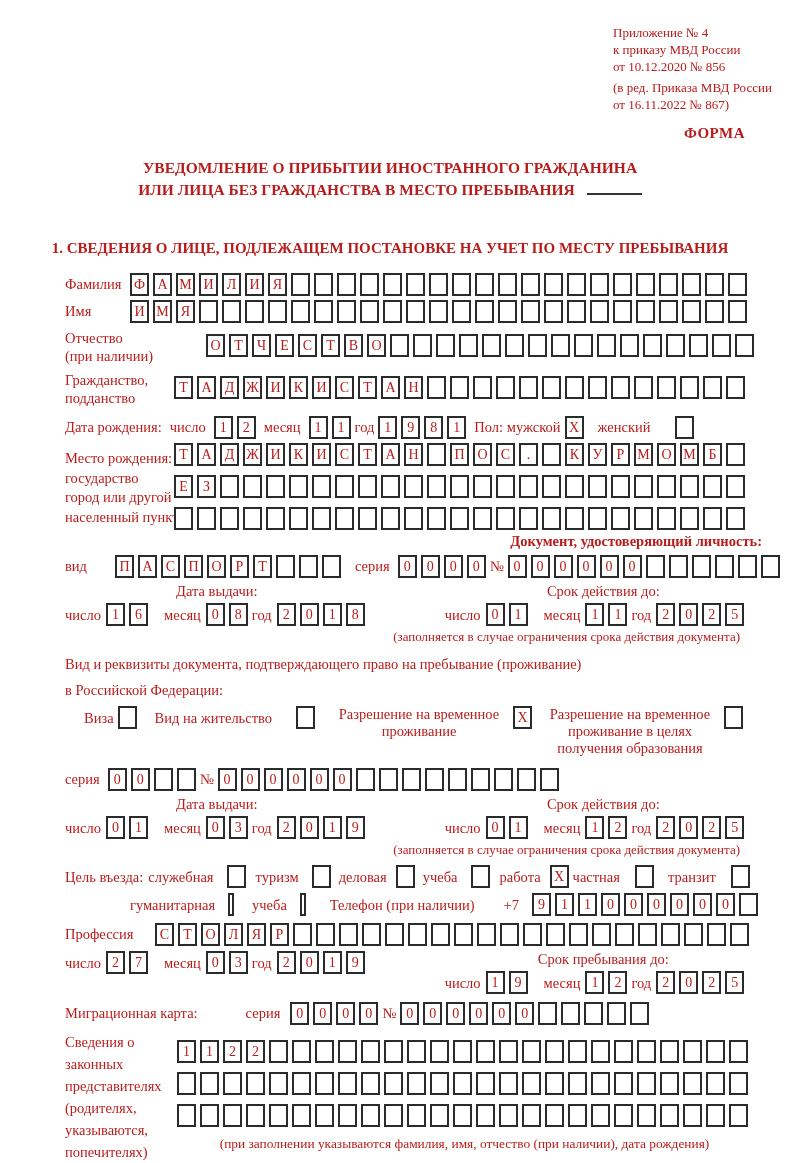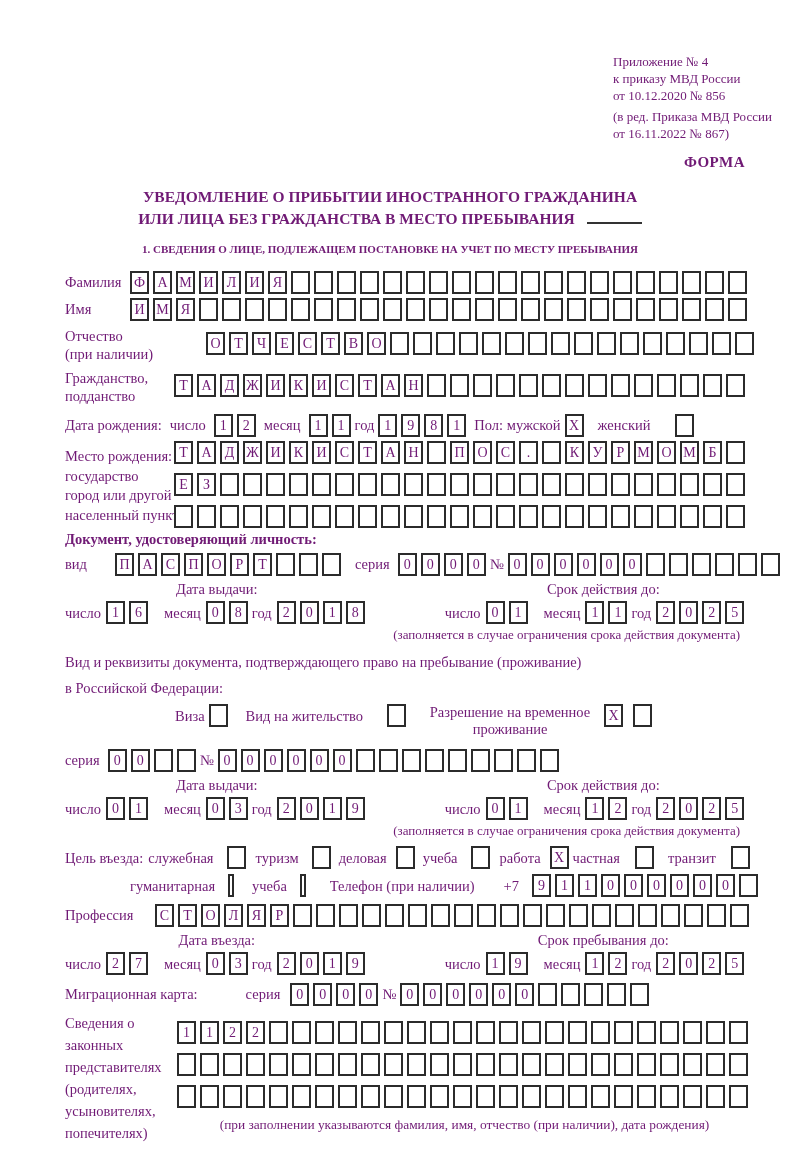--- a/index.html
+++ b/index.html
@@ -1,29 +1,29 @@
 <!DOCTYPE html>
 <html lang="ru"><head>
 <meta charset="utf-8">
 <style>
   * { box-sizing: border-box; }
   html,body { margin:0; padding:0; background:#ffffff; }
   .page {
     width:780px; height:1163px; background:#fff; overflow:hidden;
     font-family:"Liberation Serif", "DejaVu Serif", serif;
-    color:#701a75; padding-top:53px; position:relative;
+    color:#b91c1c; padding-top:24px; position:relative;
   }
   
   .hdr { margin-left:613px; font-size:13px; line-height:17px; white-space:nowrap; }
   .hdr-ed { margin-top:4px; }
   .forma { text-align:right; padding-right:35px; font-weight:bold; font-size:15px; margin-top:12px; letter-spacing:.5px; }
   
   .title { text-align:center; font-weight:bold; font-size:15.5px; line-height:22px; margin-top:15px; }
   .blank { display:inline-block; width:55px; height:14px; border-bottom:2px solid #333; margin-left:12px; }
-  .sec { font-weight:bold; font-size:11px; text-align:center; margin-top:13px; }
+  .sec { font-weight:bold; font-size:15px; text-align:center; margin-top:39px; }
   
   .content { padding:15px 18px 0 65px; font-size:14.5px; }
   .row { display:flex; align-items:center; margin-bottom:3px; white-space:nowrap; }
   .lbl { line-height:24px; }
   .lblcol { line-height:18px; padding-top:3px; }
   .w65  { width:65px;  flex-shrink:0; }
   .w90  { width:90px;  flex-shrink:0; }
   .w109 { width:109px; flex-shrink:0; }
   .w141 { width:141px; flex-shrink:0; }
   .w50  { width:50px;  flex-shrink:0; }
@@ -126,21 +126,21 @@
         <div>город или другой</div>
         <div>населенный пункт</div>
       </div>
       <div>
         <div class="boxes boxrow"><span class="box">Т</span><span class="box">А</span><span class="box">Д</span><span class="box">Ж</span><span class="box">И</span><span class="box">К</span><span class="box">И</span><span class="box">С</span><span class="box">Т</span><span class="box">А</span><span class="box">Н</span><span class="box"></span><span class="box">П</span><span class="box">О</span><span class="box">С</span><span class="box">.</span><span class="box"></span><span class="box">К</span><span class="box">У</span><span class="box">Р</span><span class="box">М</span><span class="box">О</span><span class="box">М</span><span class="box">Б</span><span class="box"></span></div>
         <div class="boxes boxrow"><span class="box">Е</span><span class="box">З</span><span class="box"></span><span class="box"></span><span class="box"></span><span class="box"></span><span class="box"></span><span class="box"></span><span class="box"></span><span class="box"></span><span class="box"></span><span class="box"></span><span class="box"></span><span class="box"></span><span class="box"></span><span class="box"></span><span class="box"></span><span class="box"></span><span class="box"></span><span class="box"></span><span class="box"></span><span class="box"></span><span class="box"></span><span class="box"></span><span class="box"></span></div>
         <div class="boxes boxrow"><span class="box"></span><span class="box"></span><span class="box"></span><span class="box"></span><span class="box"></span><span class="box"></span><span class="box"></span><span class="box"></span><span class="box"></span><span class="box"></span><span class="box"></span><span class="box"></span><span class="box"></span><span class="box"></span><span class="box"></span><span class="box"></span><span class="box"></span><span class="box"></span><span class="box"></span><span class="box"></span><span class="box"></span><span class="box"></span><span class="box"></span><span class="box"></span><span class="box"></span></div>
       </div>
     </div>
 
-    <div style="text-align:left;font-weight:bold;margin:2px 0 4px 0;">Документ, удостоверяющий личность:</div>
+    <div style="text-align:right;font-weight:bold;margin:2px 0 4px 0;">Документ, удостоверяющий личность:</div>
 
     <div class="row">
       <span class="lbl w50">вид</span>
       <span class="boxes"><span class="box">П</span><span class="box">А</span><span class="box">С</span><span class="box">П</span><span class="box">О</span><span class="box">Р</span><span class="box">Т</span><span class="box"></span><span class="box"></span><span class="box"></span></span>
       <span class="lbl gap10">серия</span>
       <span class="boxes gap8"><span class="box">0</span><span class="box">0</span><span class="box">0</span><span class="box">0</span></span>
       <span class="lbl">№</span>
       <span class="boxes gap4"><span class="box">0</span><span class="box">0</span><span class="box">0</span><span class="box">0</span><span class="box">0</span><span class="box">0</span><span class="box"></span><span class="box"></span><span class="box"></span><span class="box"></span><span class="box"></span><span class="box"></span></span>
     </div>
 
@@ -173,20 +173,21 @@
     <div class="intro">Вид и реквизиты документа, подтверждающего право на пребывание (проживание)</div>
     <div class="intro">в Российской Федерации:</div>
 
     <div class="opts">
       <span class="lbl">Виза</span>
       <span class="cb gap4"></span>
       <span class="lbl gap18">Вид на жительство</span>
       <span class="cb gap24"></span>
       <span class="opt-multi gap18" style="width:172px;">Разрешение на временное проживание</span>
       <span class="cb gap8">X</span>
+      <span class="opt-multi gap14" style="width:168px;">Разрешение на временное проживание в целях получения образования</span>
       <span class="cb gap10"></span>
     </div>
 
     <div class="row">
       <span class="lbl">серия</span>
       <span class="boxes gap8"><span class="box">0</span><span class="box">0</span><span class="box"></span><span class="box"></span></span>
       <span class="lbl">№</span>
       <span class="boxes gap4"><span class="box">0</span><span class="box">0</span><span class="box">0</span><span class="box">0</span><span class="box">0</span><span class="box">0</span><span class="box"></span><span class="box"></span><span class="box"></span><span class="box"></span><span class="box"></span><span class="box"></span><span class="box"></span><span class="box"></span><span class="box"></span></span>
     </div>
 
@@ -244,21 +245,20 @@
       <span class="boxes gap8"><span class="box">9</span><span class="box">1</span><span class="box">1</span><span class="box">0</span><span class="box">0</span><span class="box">0</span><span class="box">0</span><span class="box">0</span><span class="box">0</span><span class="box"></span></span>
     </div>
 
     <div class="row" style="margin-top:5px;">
       <div class="lbl w90">Профессия</div>
       <div class="boxes"><span class="box">С</span><span class="box">Т</span><span class="box">О</span><span class="box">Л</span><span class="box">Я</span><span class="box">Р</span><span class="box"></span><span class="box"></span><span class="box"></span><span class="box"></span><span class="box"></span><span class="box"></span><span class="box"></span><span class="box"></span><span class="box"></span><span class="box"></span><span class="box"></span><span class="box"></span><span class="box"></span><span class="box"></span><span class="box"></span><span class="box"></span><span class="box"></span><span class="box"></span><span class="box"></span><span class="box"></span></div>
     </div>
 
     <div class="dates">
       <div class="dg1">
-        <div class="dhead">Дата въезда:</div>
         <div class="dline">
           <span class="dl">число</span>
           <span class="boxes"><span class="box">2</span><span class="box">7</span></span>
           <span class="dl sp">месяц</span>
           <span class="boxes"><span class="box">0</span><span class="box">3</span></span>
           <span class="dl">год</span>
           <span class="boxes"><span class="box">2</span><span class="box">0</span><span class="box">1</span><span class="box">9</span></span>
         </div>
       </div>
       <div class="dg2">
@@ -281,21 +281,21 @@
       <span class="lbl">№</span>
       <span class="boxes gap4"><span class="box">0</span><span class="box">0</span><span class="box">0</span><span class="box">0</span><span class="box">0</span><span class="box">0</span><span class="box"></span><span class="box"></span><span class="box"></span><span class="box"></span><span class="box"></span></span>
     </div>
 
     <div class="row" style="margin-top:4px;">
       <div class="w112">
         <div>Сведения о</div>
         <div>законных</div>
         <div>представителях</div>
         <div>(родителях,</div>
-        <div>усыновителях,</div>
+        <div>указываются,</div>
         <div>попечителях)</div>
       </div>
       <div>
         <div class="boxes boxrow"><span class="box">1</span><span class="box">1</span><span class="box">2</span><span class="box">2</span><span class="box"></span><span class="box"></span><span class="box"></span><span class="box"></span><span class="box"></span><span class="box"></span><span class="box"></span><span class="box"></span><span class="box"></span><span class="box"></span><span class="box"></span><span class="box"></span><span class="box"></span><span class="box"></span><span class="box"></span><span class="box"></span><span class="box"></span><span class="box"></span><span class="box"></span><span class="box"></span><span class="box"></span></div>
         <div class="boxes boxrow"><span class="box"></span><span class="box"></span><span class="box"></span><span class="box"></span><span class="box"></span><span class="box"></span><span class="box"></span><span class="box"></span><span class="box"></span><span class="box"></span><span class="box"></span><span class="box"></span><span class="box"></span><span class="box"></span><span class="box"></span><span class="box"></span><span class="box"></span><span class="box"></span><span class="box"></span><span class="box"></span><span class="box"></span><span class="box"></span><span class="box"></span><span class="box"></span><span class="box"></span></div>
         <div class="boxes boxrow"><span class="box"></span><span class="box"></span><span class="box"></span><span class="box"></span><span class="box"></span><span class="box"></span><span class="box"></span><span class="box"></span><span class="box"></span><span class="box"></span><span class="box"></span><span class="box"></span><span class="box"></span><span class="box"></span><span class="box"></span><span class="box"></span><span class="box"></span><span class="box"></span><span class="box"></span><span class="box"></span><span class="box"></span><span class="box"></span><span class="box"></span><span class="box"></span><span class="box"></span></div>
         <div class="reps-note">(при заполнении указываются фамилия, имя, отчество (при наличии), дата рождения)</div>
       </div>
     </div>
 

